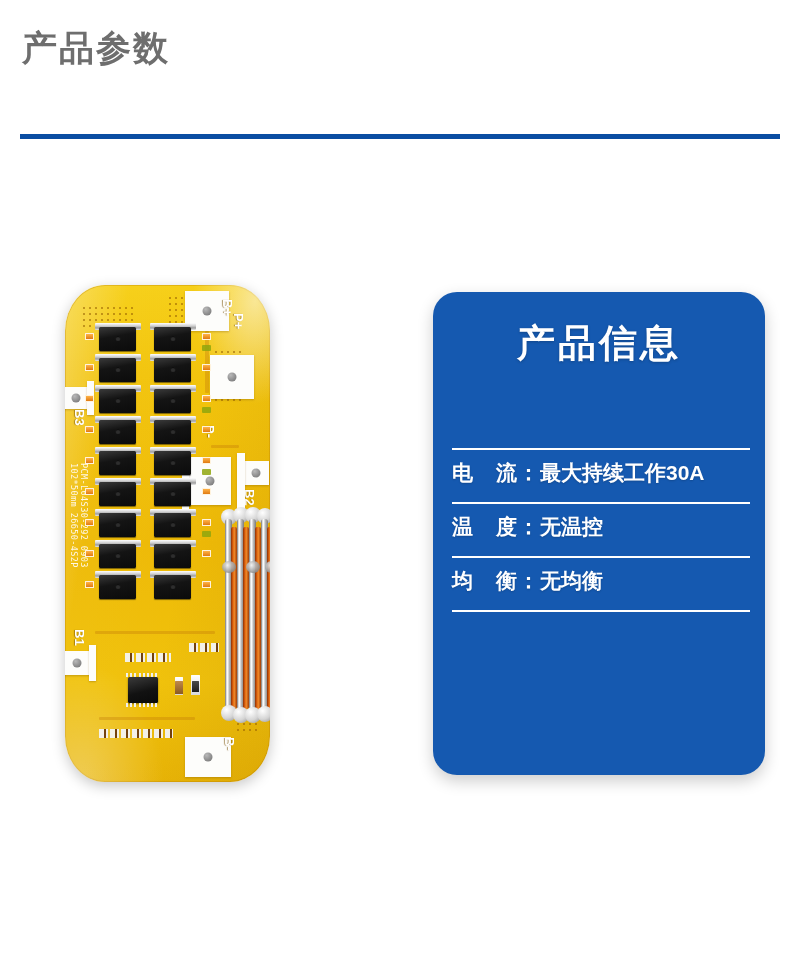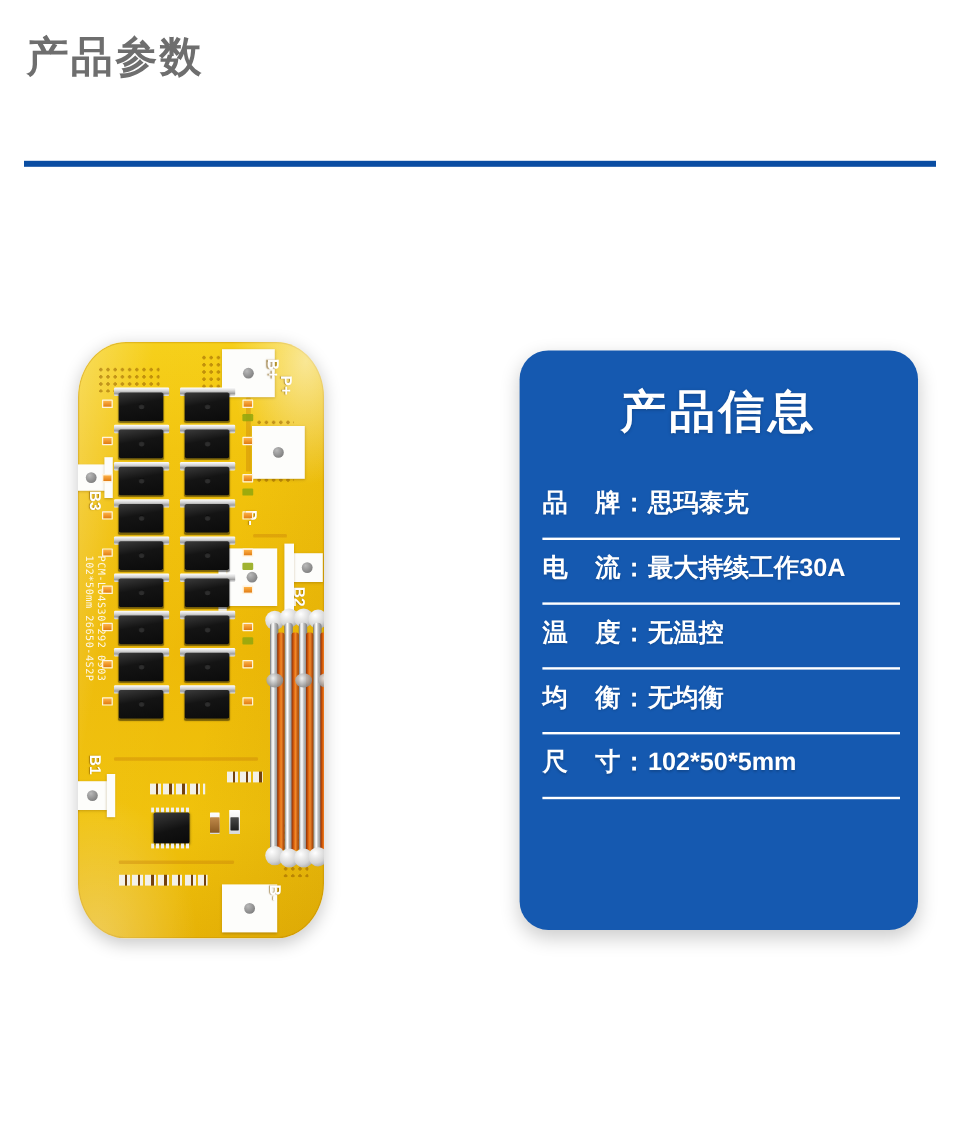--- a/index.html
+++ b/index.html
@@ -524,23 +524,20 @@
     <div class="smd dark" style="left:127px; top:396px; width:7px; height:11px;"></div>
     <div class="rpack" style="left:124px; top:358px; width:30px;"></div>
   </div>
 </div>
 
 <div class="info-panel">
   <div class="info-title">产品信息</div>
   <div class="info-rows">
 
     <div class="info-row">
-      <div class="rowtext">
-        <span class="label">品　牌：</span><span class="value">思玛泰克</span>
-      </div>
       <div class="divider"></div>
     </div>
 
 
     <div class="info-row">
       <div class="rowtext">
         <span class="label">电　流：</span><span class="value">最大持续工作30A</span>
       </div>
       <div class="divider"></div>
     </div>
@@ -552,21 +549,15 @@
       <div class="divider"></div>
     </div>
 
     <div class="info-row">
       <div class="rowtext">
         <span class="label">均　衡：</span><span class="value">无均衡</span>
       </div>
       <div class="divider"></div>
     </div>
 
-    <div class="info-row">
-      <div class="rowtext">
-        <span class="label">尺　寸：</span><span class="value">102*50*5mm</span>
-      </div>
-      <div class="divider"></div>
-    </div>
 
   </div>
 </div>
 
 </body></html>

